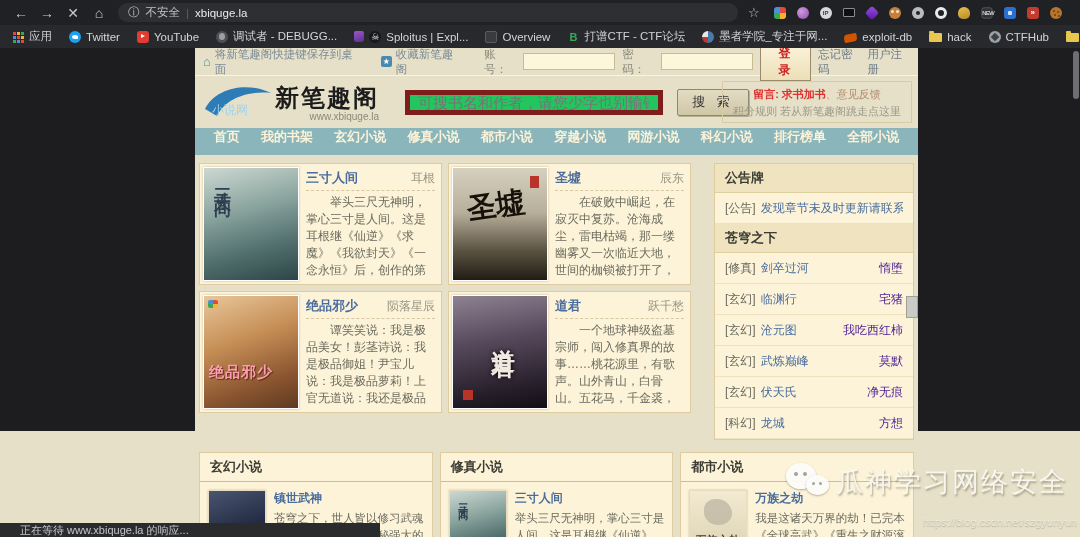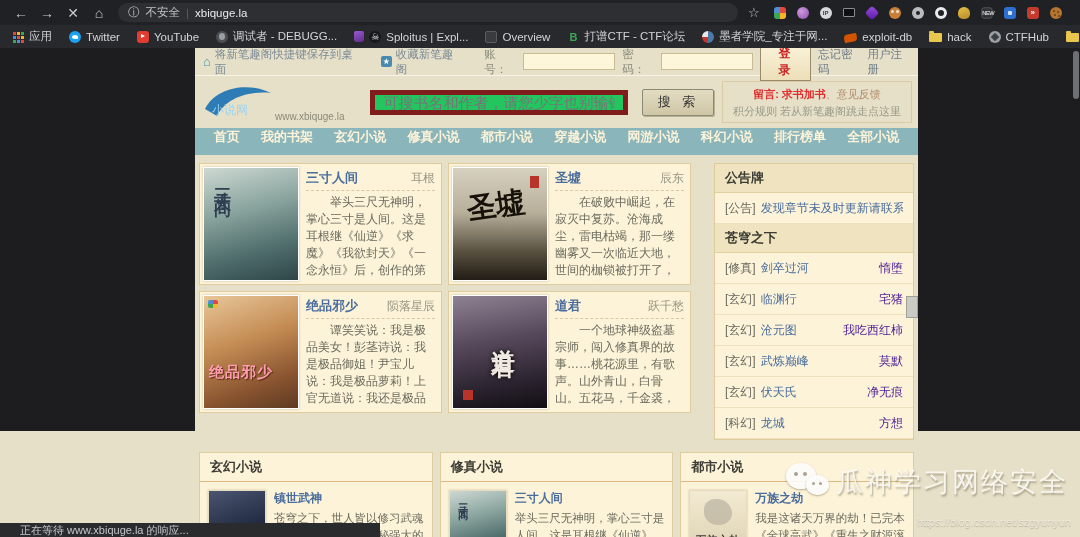--- a/index.html
+++ b/index.html
@@ -137,21 +137,21 @@
   
   .statusbar { position:absolute; left:0; top:523px; width:380px; height:14px; background:#2a2b2d; color:#c4c6c9; font-size:11px; line-height:15px; padding:0 20px; overflow:hidden; z-index:9; }
   .watermark { position:absolute; left:786px; top:463px; display:flex; align-items:center; gap:6px; z-index:8; pointer-events:none; }
   .wm-logo { position:relative; width:44px; height:38px; }
   .wm-b1 { position:absolute; left:0; top:0; width:30px; height:26px; background:rgba(252,252,250,.92); border-radius:50% 50% 48% 48%; box-shadow:0 1px 2px rgba(110,100,80,.5); }
   .wm-b1 i, .wm-b2 i { position:absolute; width:4px; height:4px; background:#a9a294; border-radius:50%; top:9px; }
   .wm-b1 i:first-child { left:8px; } .wm-b1 i:last-child { left:17px; }
   .wm-b2 { position:absolute; left:20px; top:12px; width:23px; height:20px; background:rgba(252,252,250,.92); border-radius:50%; box-shadow:0 1px 2px rgba(110,100,80,.5); }
   .wm-b2 i { width:3px; height:3px; top:7px; } .wm-b2 i:first-child { left:6px; } .wm-b2 i:last-child { left:13px; }
   .wm-text { font-size:27px; font-weight:normal; letter-spacing:2px; color:rgba(252,250,244,.9); text-shadow:1px 2px 2px rgba(115,105,82,.55); }
-  .wm-url { position:absolute; right:9px; top:516px; font-size:11px; color:rgba(252,250,244,.55); text-shadow:0 1px 1px rgba(115,105,82,.4); z-index:8; pointer-events:none; }
+  .wm-url { position:absolute; right:3px; top:516px; font-size:11px; color:rgba(252,250,244,.55); text-shadow:0 1px 1px rgba(115,105,82,.4); z-index:8; pointer-events:none; }
 </style>
 </head>
 <body>
 
 <div class="chrome-top">
   <span class="nav-btn">←</span>
   <span class="nav-btn">→</span>
   <span class="nav-btn">✕</span>
   <span class="nav-btn">⌂</span>
   <div class="addr-bar">
@@ -258,20 +258,21 @@
       </span>
     </div>
 
     <div class="header">
       <div class="logo">
         <svg width="72" height="40" viewBox="0 0 72 40">
           <path d="M4 27 C14 6, 46 -1, 70 11 C50 9, 26 14, 16 34 Z" fill="#2e7cb5"></path>
           <text x="11" y="32" font-size="12" fill="#9fd3ef">小说网</text>
         </svg>
         <div>
+          <div class="logo-title">新笔趣阁</div>
           <div class="logo-domain">www.xbiquge.la</div>
         </div>
       </div>
       <div class="search">
         <input class="search-input" placeholder="可搜书名和作者，请您少字也别输错字。" style="">
         <button class="search-btn">搜 索</button>
       </div>
       <div class="memo">
         <div>
           <span class="memo-red">留言: 求书加书</span><span class="memo-rest">、意见反馈</span>

